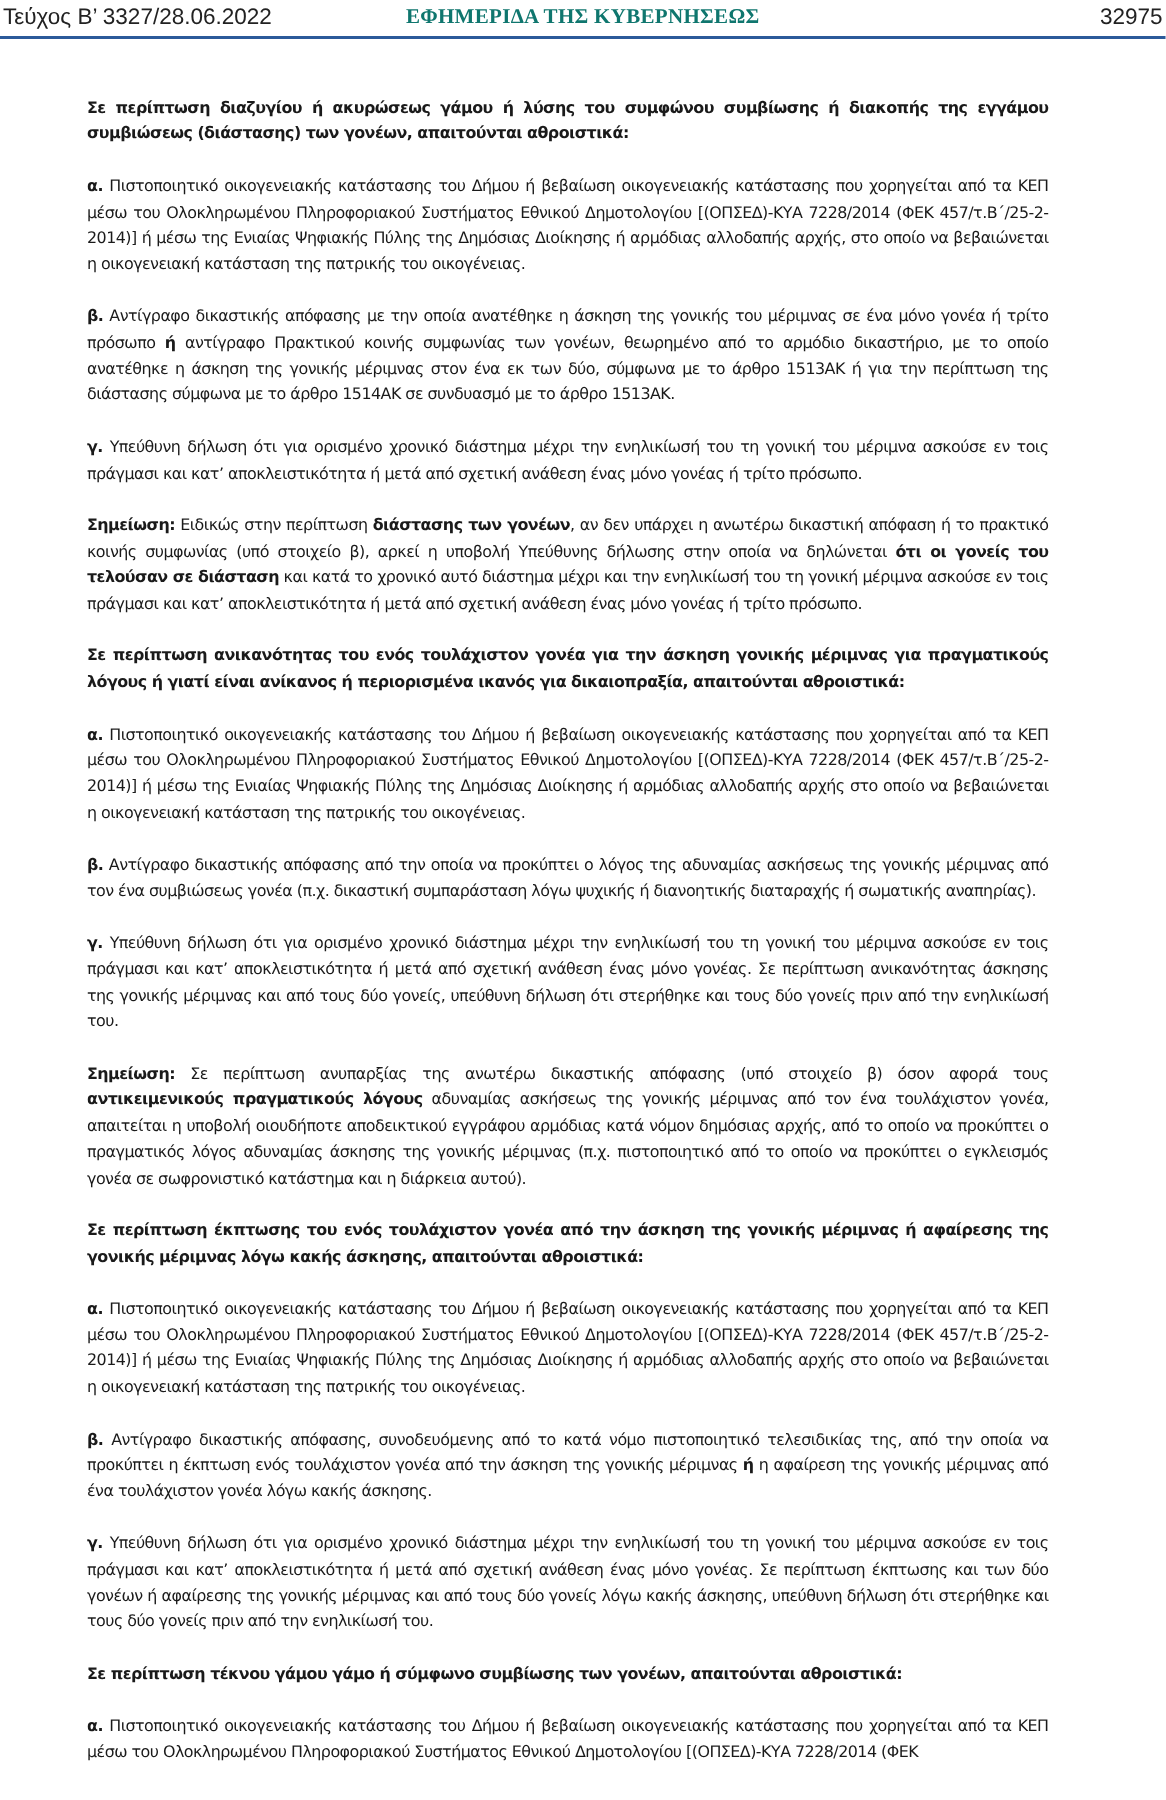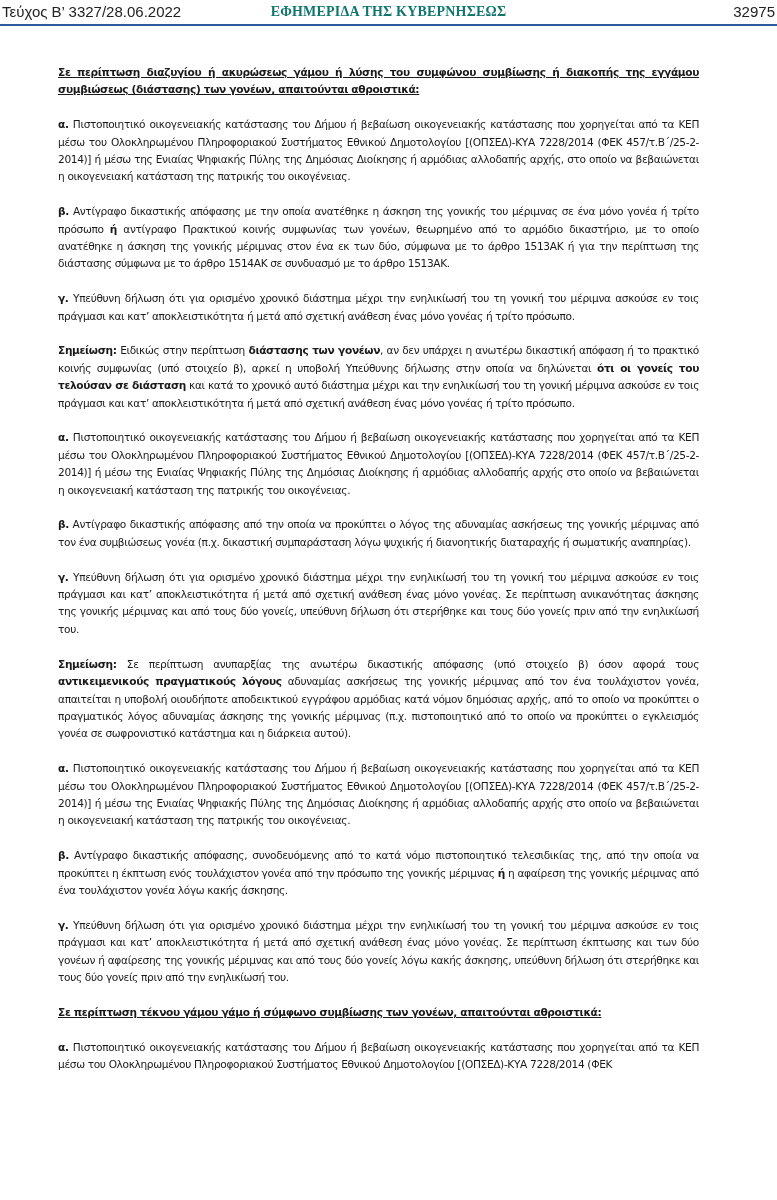--- a/index.html
+++ b/index.html
@@ -4,21 +4,21 @@
 <style>
   html, body { margin:0; padding:0; background:#fff; }
   body { width:777px; height:1200px; overflow:hidden; position:relative; color:#1a1a1a; }
   .hdr { position:absolute; top:0; left:0; width:777px; height:24px; }
   .hdr-left { position:absolute; left:2px; top:3px; font-family:"Liberation Sans", sans-serif; font-size:15px; color:#222; }
   .hdr-center { position:absolute; left:0; right:0; top:4px; text-align:center; font-family:"Liberation Serif", serif; font-weight:bold; font-size:14px; color:#0f766e; letter-spacing:0.2px; }
   .hdr-right { position:absolute; right:2px; top:3px; font-family:"Liberation Sans", sans-serif; font-size:15px; color:#222;margin-left:16px; }
   .hdr-rule { position:absolute; left:0; top:24px; width:777px; height:2px; background:#2b5a9a; }
   .content { position:absolute; left:58px; top:64px; width:641px; font-family:"DejaVu Sans", sans-serif; font-size:10.6px; line-height:17.4px; letter-spacing:-0.35px; text-align:justify; }
   .content p { margin:0 0 17.4px 0; }
-  .content p.heading { font-weight:bold; text-decoration:underline; }
+  .content p.heading { font-weight:bold; }
   .content b { font-weight:bold; }
   .last { margin-bottom:0 !important; }
 </style>
 </head>
 <body>
 
 <div class="hdr">
   <span class="hdr-left">Τεύχος Β’ 3327/28.06.2022</span>
   <span class="hdr-center">ΕΦΗΜΕΡΙΔΑ ΤΗΣ ΚΥΒΕΡΝΗΣΕΩΣ</span>
   <span class="hdr-right">32975</span>
@@ -26,24 +26,26 @@
 </div>
 
 <div class="content">
 
   <p class="heading">Σε περίπτωση διαζυγίου ή ακυρώσεως γάμου ή λύσης του συμφώνου συμβίωσης ή διακοπής της εγγάμου συμβιώσεως (διάστασης) των γονέων, απαιτούνται αθροιστικά:</p>
   <p><b>α.</b><span> Πιστοποιητικό οικογενειακής κατάστασης του Δήμου ή βεβαίωση οικογενειακής κατάστασης που χορηγείται από τα ΚΕΠ μέσω του Ολοκληρωμένου Πληροφοριακού Συστήματος Εθνικού Δημοτολογίου [(ΟΠΣΕΔ)-ΚΥΑ 7228/2014 (ΦΕΚ 457/τ.Β΄/25-2-2014)] ή μέσω  της Ενιαίας Ψηφιακής Πύλης της Δημόσιας Διοίκησης ή αρμόδιας αλλοδαπής αρχής, στο οποίο να βεβαιώνεται η οικογενειακή κατάσταση της πατρικής του οικογένειας.</span></p>
   <p><b>β.</b><span> Αντίγραφο δικαστικής απόφασης με την οποία ανατέθηκε η άσκηση της γονικής του μέριμνας σε ένα μόνο γονέα ή τρίτο πρόσωπο </span><b>ή</b><span> αντίγραφο Πρακτικού κοινής συμφωνίας των γονέων, θεωρημένο από το αρμόδιο δικαστήριο, με το οποίο ανατέθηκε η άσκηση της γονικής μέριμνας στον ένα εκ των δύο, σύμφωνα με το άρθρο 1513ΑΚ ή για την περίπτωση της διάστασης σύμφωνα με το άρθρο 1514ΑΚ σε συνδυασμό με το άρθρο 1513ΑΚ.</span></p>
   <p><b>γ.</b><span> Υπεύθυνη δήλωση ότι για ορισμένο χρονικό διάστημα μέχρι την ενηλικίωσή του τη γονική του μέριμνα ασκούσε εν τοις πράγμασι και κατ’ αποκλειστικότητα ή μετά από σχετική ανάθεση ένας μόνο γονέας ή τρίτο πρόσωπο.</span></p>
   <p><b>Σημείωση:</b><span> Ειδικώς στην περίπτωση </span><b>διάστασης των γονέων</b><span>, αν δεν υπάρχει η ανωτέρω δικαστική απόφαση ή το πρακτικό κοινής συμφωνίας (υπό στοιχείο β), αρκεί η υποβολή Υπεύθυνης δήλωσης στην οποία να δηλώνεται </span><b>ότι οι γονείς του τελούσαν σε διάσταση</b><span> και κατά το χρονικό αυτό διάστημα μέχρι  και την ενηλικίωσή του τη γονική μέριμνα ασκούσε εν τοις πράγμασι και κατ’ αποκλειστικότητα ή μετά από σχετική ανάθεση ένας μόνο γονέας ή τρίτο πρόσωπο.</span></p>
 
+  <p class="heading">Σε περίπτωση ανικανότητας του ενός τουλάχιστον γονέα για την άσκηση γονικής μέριμνας για πραγματικούς λόγους ή γιατί είναι ανίκανος ή περιορισμένα ικανός για δικαιοπραξία, απαιτούνται αθροιστικά:</p>
   <p><b>α.</b><span> Πιστοποιητικό οικογενειακής κατάστασης του Δήμου ή βεβαίωση οικογενειακής κατάστασης που χορηγείται από τα ΚΕΠ μέσω του Ολοκληρωμένου Πληροφοριακού Συστήματος Εθνικού Δημοτολογίου [(ΟΠΣΕΔ)-ΚΥΑ 7228/2014 (ΦΕΚ 457/τ.Β΄/25-2-2014)] ή μέσω  της Ενιαίας Ψηφιακής Πύλης της Δημόσιας Διοίκησης ή αρμόδιας αλλοδαπής αρχής στο οποίο να βεβαιώνεται η οικογενειακή κατάσταση της πατρικής του οικογένειας.</span></p>
   <p><b>β.</b><span> Αντίγραφο δικαστικής απόφασης από την οποία να προκύπτει ο λόγος της αδυναμίας ασκήσεως της γονικής μέριμνας από τον ένα συμβιώσεως γονέα (π.χ. δικαστική συμπαράσταση λόγω ψυχικής ή διανοητικής διαταραχής ή σωματικής αναπηρίας).</span></p>
   <p><b>γ.</b><span> Υπεύθυνη δήλωση ότι για ορισμένο χρονικό διάστημα μέχρι την ενηλικίωσή του τη γονική του μέριμνα ασκούσε εν τοις πράγμασι και κατ’ αποκλειστικότητα ή μετά από σχετική ανάθεση ένας μόνο γονέας. Σε περίπτωση ανικανότητας άσκησης της γονικής μέριμνας και από τους δύο γονείς, υπεύθυνη δήλωση ότι στερήθηκε και τους δύο γονείς πριν από την ενηλικίωσή του.</span></p>
   <p><b>Σημείωση:</b><span> Σε περίπτωση ανυπαρξίας της ανωτέρω δικαστικής απόφασης (υπό στοιχείο β) όσον αφορά τους </span><b>αντικειμενικούς πραγματικούς λόγους</b><span> αδυναμίας ασκήσεως της γονικής μέριμνας από τον ένα τουλάχιστον γονέα, απαιτείται η υποβολή οιουδήποτε αποδεικτικού εγγράφου αρμόδιας κατά νόμον δημόσιας αρχής, από το οποίο να προκύπτει ο πραγματικός λόγος αδυναμίας άσκησης της γονικής μέριμνας (π.χ. πιστοποιητικό από το οποίο να προκύπτει ο εγκλεισμός γονέα σε σωφρονιστικό κατάστημα και η διάρκεια αυτού).</span></p>
 
+  <p class="heading">Σε περίπτωση έκπτωσης του ενός τουλάχιστον γονέα από την άσκηση της γονικής μέριμνας ή αφαίρεσης της γονικής μέριμνας λόγω κακής άσκησης, απαιτούνται αθροιστικά:</p>
   <p><b>α.</b><span> Πιστοποιητικό οικογενειακής κατάστασης του Δήμου ή βεβαίωση οικογενειακής κατάστασης που χορηγείται από τα ΚΕΠ μέσω του Ολοκληρωμένου Πληροφοριακού Συστήματος Εθνικού Δημοτολογίου [(ΟΠΣΕΔ)-ΚΥΑ 7228/2014 (ΦΕΚ 457/τ.Β΄/25-2-2014)] ή μέσω  της Ενιαίας Ψηφιακής Πύλης της Δημόσιας Διοίκησης ή αρμόδιας αλλοδαπής αρχής στο οποίο να βεβαιώνεται η οικογενειακή κατάσταση της πατρικής του οικογένειας.</span></p>
-  <p><b>β.</b><span> Αντίγραφο δικαστικής απόφασης, συνοδευόμενης από το κατά νόμο πιστοποιητικό τελεσιδικίας της, από την οποία να προκύπτει η έκπτωση ενός τουλάχιστον γονέα από την πρόσωπο της γονικής μέριμνας </span><b>ή</b><span> η αφαίρεση της γονικής μέριμνας από ένα τουλάχιστον γονέα λόγω κακής άσκησης.</span></p>
+  <p><b>β.</b><span> Αντίγραφο δικαστικής απόφασης, συνοδευόμενης από το κατά νόμο πιστοποιητικό τελεσιδικίας της, από την οποία να προκύπτει η έκπτωση ενός τουλάχιστον γονέα από την άσκηση της γονικής μέριμνας </span><b>ή</b><span> η αφαίρεση της γονικής μέριμνας από ένα τουλάχιστον γονέα λόγω κακής άσκησης.</span></p>
   <p><b>γ.</b><span> Υπεύθυνη δήλωση ότι για ορισμένο χρονικό διάστημα μέχρι την ενηλικίωσή του τη γονική του μέριμνα ασκούσε εν τοις πράγμασι και κατ’ αποκλειστικότητα ή μετά από σχετική ανάθεση ένας μόνο γονέας. Σε περίπτωση έκπτωσης και των δύο γονέων ή αφαίρεσης της γονικής μέριμνας και από τους δύο γονείς λόγω κακής άσκησης, υπεύθυνη δήλωση ότι στερήθηκε και τους δύο γονείς πριν από την ενηλικίωσή του.</span></p>
 
   <p class="heading">Σε περίπτωση τέκνου γάμου γάμο ή σύμφωνο συμβίωσης των γονέων, απαιτούνται αθροιστικά:</p>
   <p class="last"><b>α.</b><span> Πιστοποιητικό οικογενειακής κατάστασης του Δήμου ή βεβαίωση οικογενειακής κατάστασης που χορηγείται από τα ΚΕΠ μέσω του Ολοκληρωμένου Πληροφοριακού Συστήματος Εθνικού Δημοτολογίου [(ΟΠΣΕΔ)-ΚΥΑ 7228/2014 (ΦΕΚ</span></p>
 </div>
 
 </body></html>

